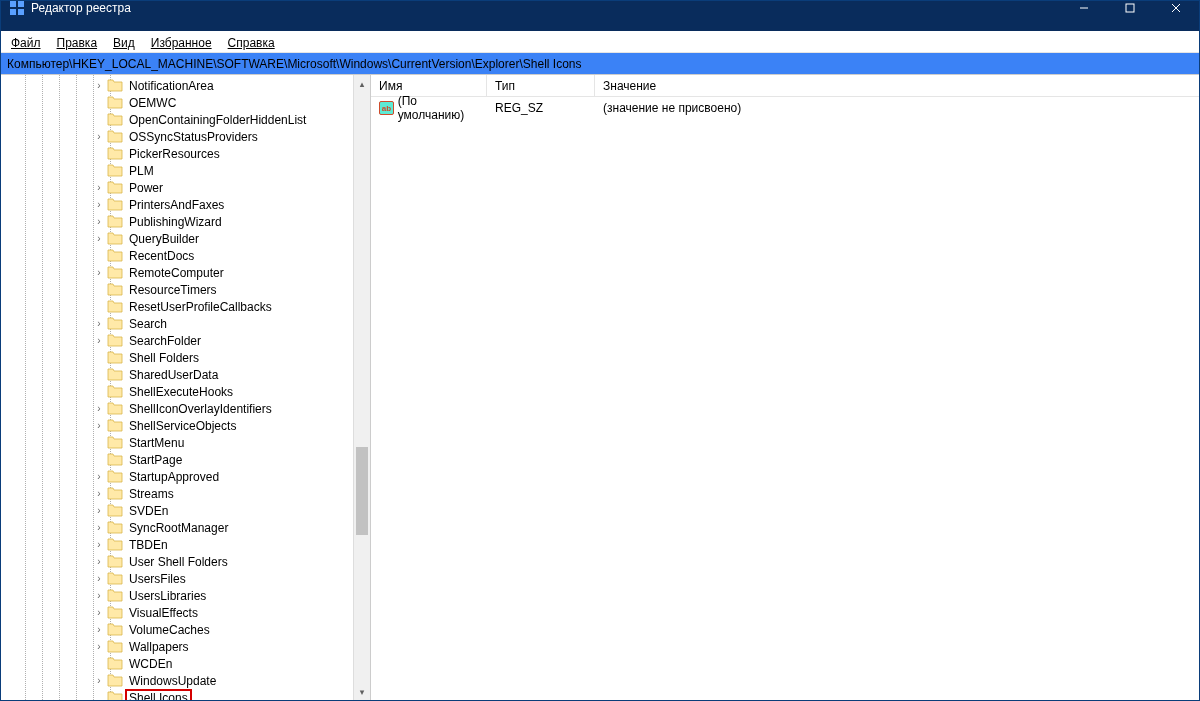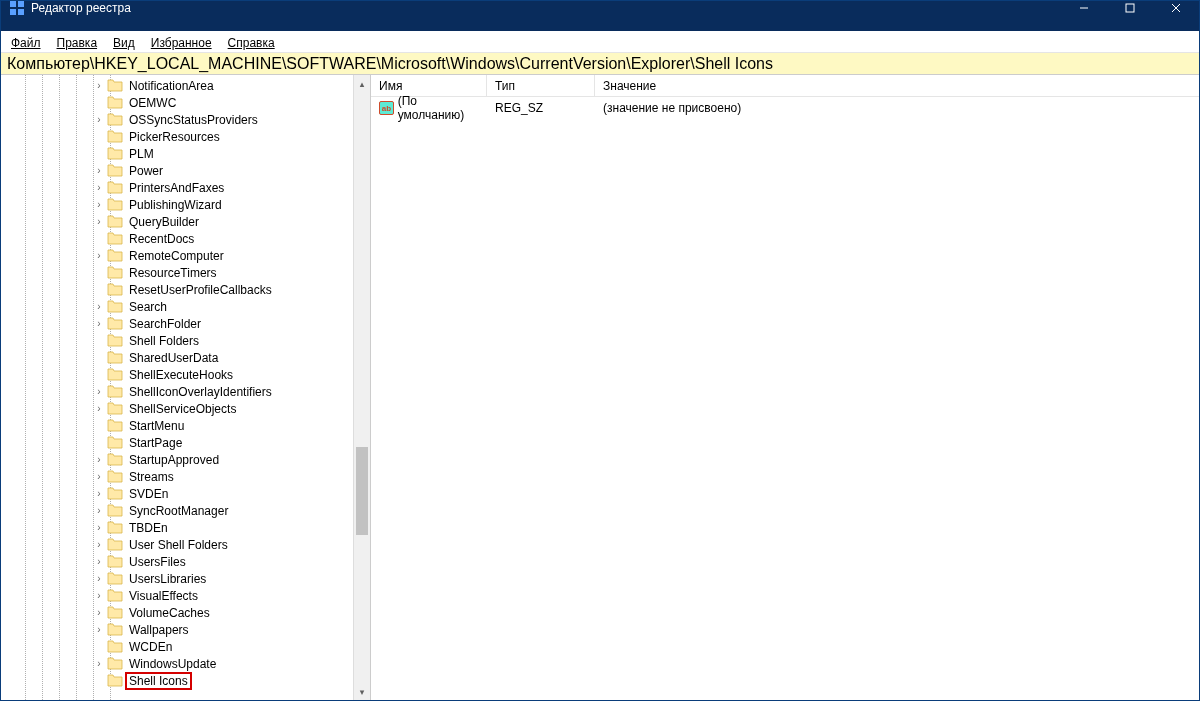--- a/index.html
+++ b/index.html
@@ -52,24 +52,24 @@
     text-decoration-color:transparent;
     cursor:default;
   }
   .menubar .menuitem .ul {text-decoration:underline;}
   
   .addressbar {
     height:22px;
     display:flex;
     align-items:center;
     padding:2px 6px;
-    background:#fef9c3;
+    background:#3b82f6;
     border-bottom:1px solid #ccc;
     flex-shrink:0;
-    font-size:16px;
+    font-size:12px;
   }
   
   .main {
     flex:1;
     display:flex;
     overflow:hidden;
   }
   .treepane {
     width:370px;
     border-right:1px solid #ccc;
@@ -221,20 +221,29 @@
           <div class="tree-row">
             <span class="expander"></span>
             <span class="folder">
               <svg class="fsvg" width="16" height="13" viewBox="0 0 16 13">
                 <path class="body" d="M1 3 L1 12 L15 12 L15 3 L7 3 L6 1 L1 1 Z" stroke-width="0.8"></path>
               </svg>
             </span>
             <span class="label">OEMWC</span>
           </div>
           <div class="tree-row">
+            <span class="expander"></span>
+            <span class="folder">
+              <svg class="fsvg" width="16" height="13" viewBox="0 0 16 13">
+                <path class="body" d="M1 3 L1 12 L15 12 L15 3 L7 3 L6 1 L1 1 Z" stroke-width="0.8"></path>
+              </svg>
+            </span>
+            <span class="label">OpenContainingFolderHiddenList</span>
+          </div>
+          <div class="tree-row">
             <span class="expander">›</span>
             <span class="folder">
               <svg class="fsvg" width="16" height="13" viewBox="0 0 16 13">
                 <path class="body" d="M1 3 L1 12 L15 12 L15 3 L7 3 L6 1 L1 1 Z" stroke-width="0.8"></path>
               </svg>
             </span>
             <span class="label">OSSyncStatusProviders</span>
           </div>
           <div class="tree-row">
             <span class="expander"></span>

